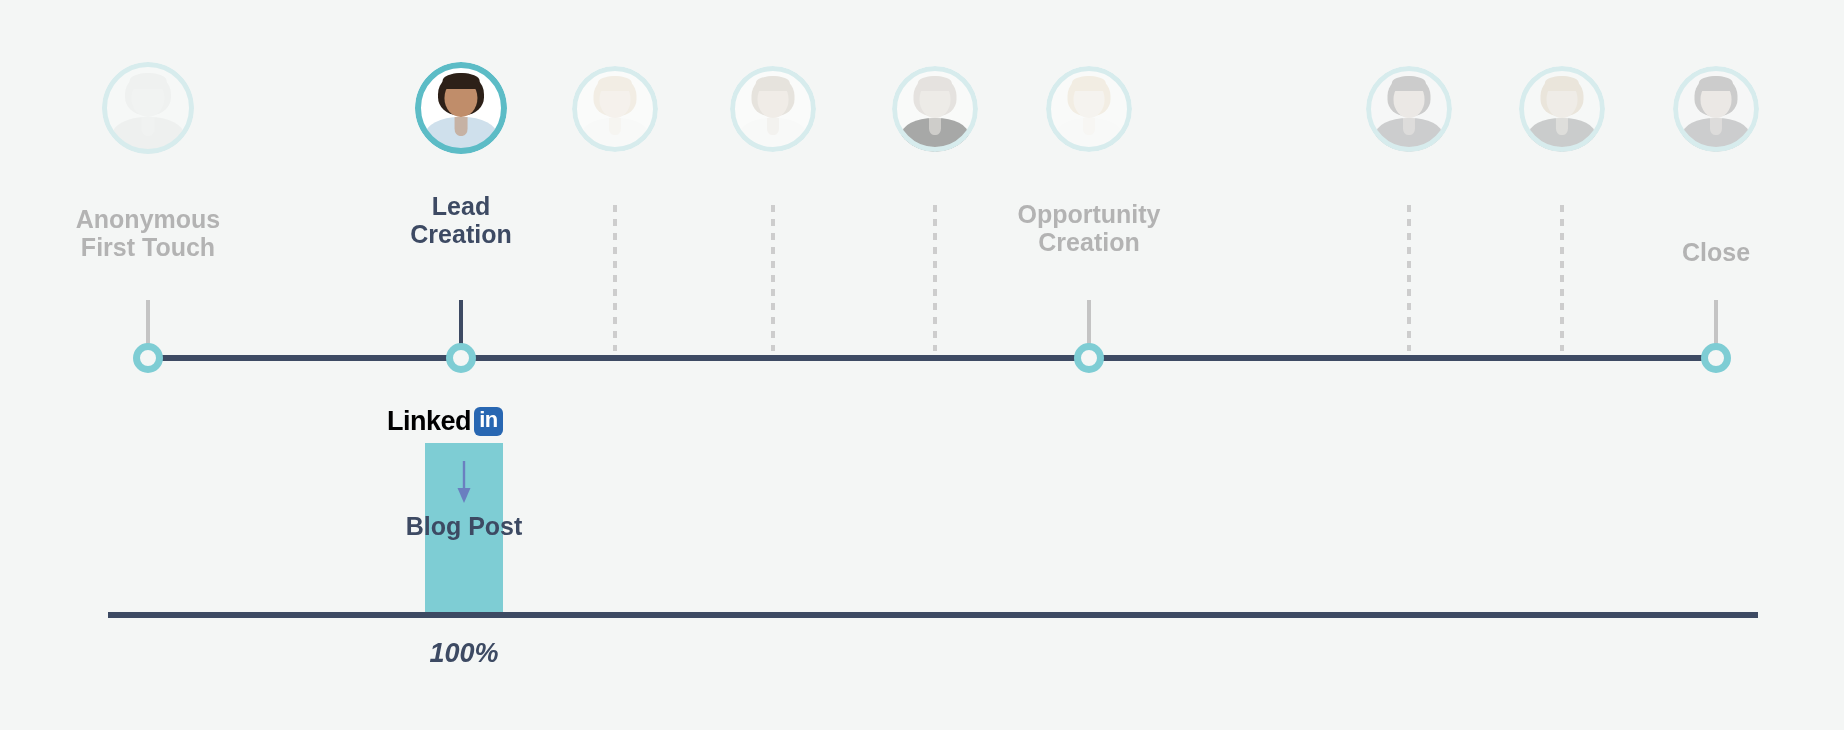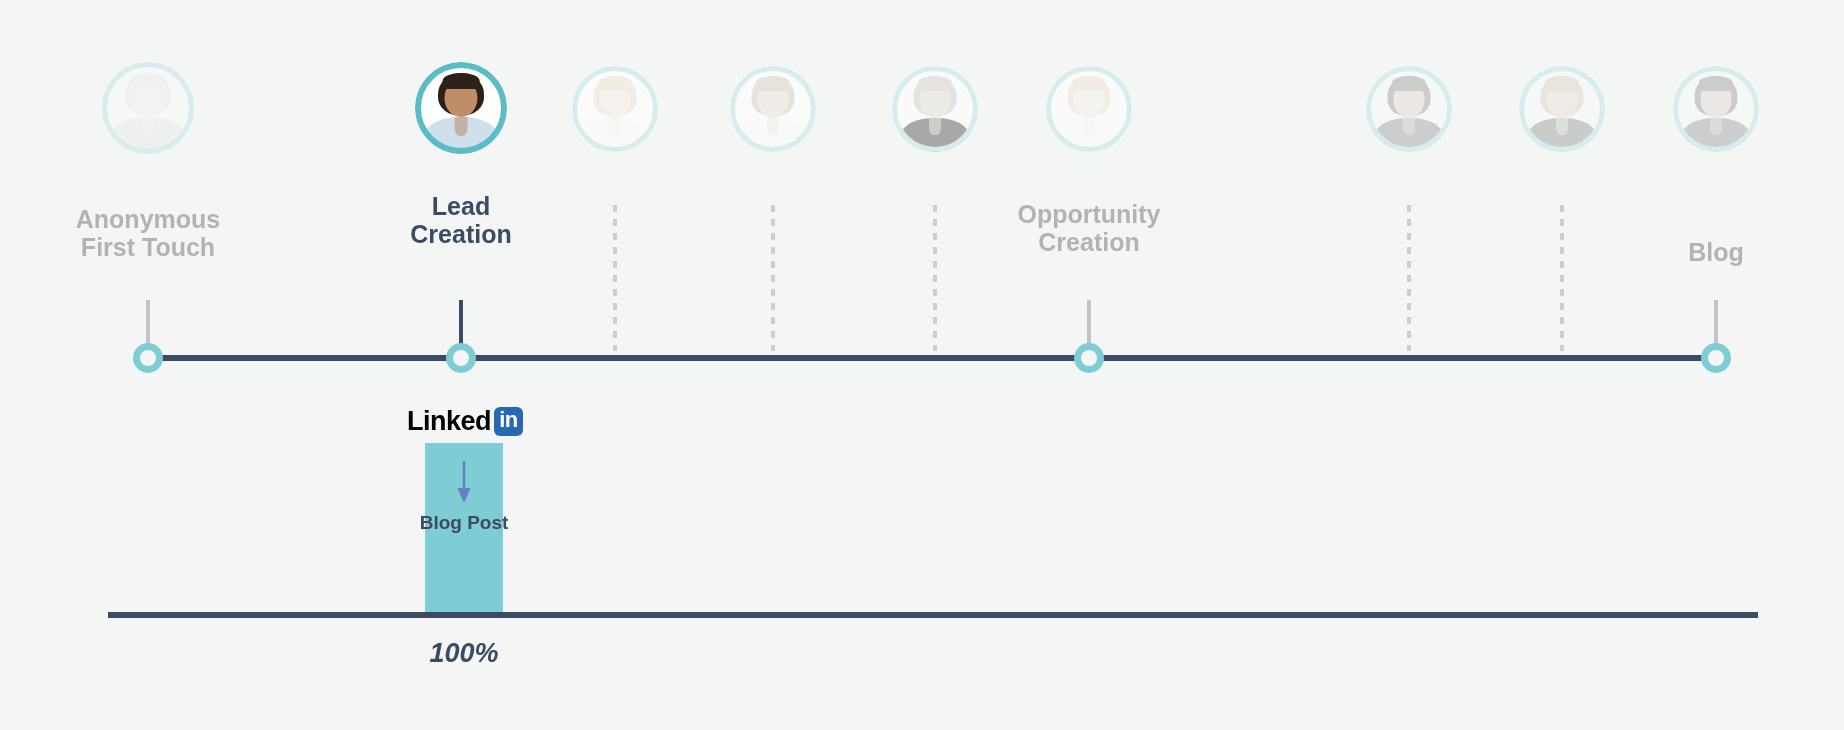--- a/index.html
+++ b/index.html
@@ -115,21 +115,21 @@
   .bar {
     position: absolute;
     background: #7ecdd4;
   }
   .bar-arrow {
     position: absolute;
   }
   .bar-arrow svg { display:block; }
   .bar-label {
     position: absolute;
-    font-size: 19px;
+    font-size: 25px;
     font-weight: bold;
     color: #3d4a63;
     white-space: nowrap;
     text-align: center;
   }
   .bar-pct {
     position: absolute;
     font-size: 27px;
     font-weight: bold;
     color: #3d4a63;
@@ -285,35 +285,35 @@
     <div class="person" style="opacity:0.2">
       <div class="bg"></div>
       <div class="body" style="bottom:0; width:67.08px; height:34.4px; background:#2f2f33;"></div>
       <div class="collar" style="bottom:17.2px; height:17.2px; background:#c8b5a6; opacity:.55;"></div>
       <div class="hair" style="top:10.32px; width:43px; height:39.56px; background:#2f2a28;"></div>
       <div class="head" style="top:15.479999999999999px; width:30.959999999999997px; height:36.12px; background:#c8b5a6;"></div>
       <div class="hair" style="top:10.32px; width:34.4px; height:14.620000000000001px; background:#2f2a28; border-radius:50% 50% 0 0;"></div>
     </div>
         <div class="ring" style="border:5px solid #d7eced;"></div>
       </div>
-      <div class="caption muted" style="left: 1606px; top: 238px; width: 220px; font-size: 25px;">Blog</div>
+      <div class="caption muted" style="left: 1606px; top: 238px; width: 220px; font-size: 25px;">Close</div>
       <div class="stem solid-gray" style="top: 300px; height: 45px; left: 1714px;"></div>
     </div>
 
   <div id="timeline-line" class="timeline-line" style="left: 148px; width: 1568px; top: 355px; background: rgb(61, 74, 99);"></div>
   <div id="nodes-layer">
       <div class="node" style="left: 133px; top: 343px; width: 30px; height: 30px; border: 7px solid rgb(126, 205, 212); background: rgb(244, 246, 245);"></div>
       <div class="node" style="left: 446px; top: 343px; width: 30px; height: 30px; border: 7px solid rgb(126, 205, 212); background: rgb(244, 246, 245);"></div>
       <div class="node" style="left: 1074px; top: 343px; width: 30px; height: 30px; border: 7px solid rgb(126, 205, 212); background: rgb(244, 246, 245);"></div>
       <div class="node" style="left: 1701px; top: 343px; width: 30px; height: 30px; border: 7px solid rgb(126, 205, 212); background: rgb(244, 246, 245);"></div>
     </div>
 
   <div id="bars-layer">
       <div class="bar" style="left: 425px; top: 443px; width: 78px; height: 172px; background: rgb(126, 205, 212);"></div>
-      <div class="li-logo" style="left: 407px; top: 406px;">
+      <div class="li-logo" style="left: 387px; top: 406px;">
         <span class="li-word">Linked</span>
         <span class="li-badge">
        <span>in</span>
      </span>
       </div>
       <div class="bar-arrow" style="left: 455px; top: 461px;">
         <svg width="18" height="44" viewBox="0 0 18 44" aria-hidden="true">
        <line x1="9" y1="0" x2="9" y2="30" stroke="#6a7fc0" stroke-width="2.4"></line>
        <polygon points="9,42 2.5,27 15.5,27" fill="#6a7fc0"></polygon>
      </svg>

